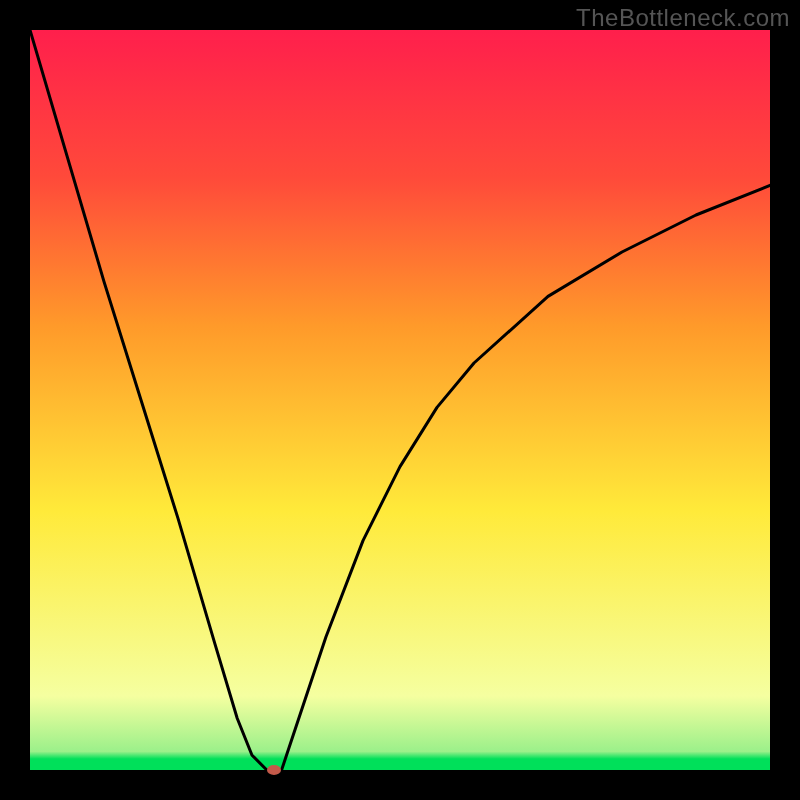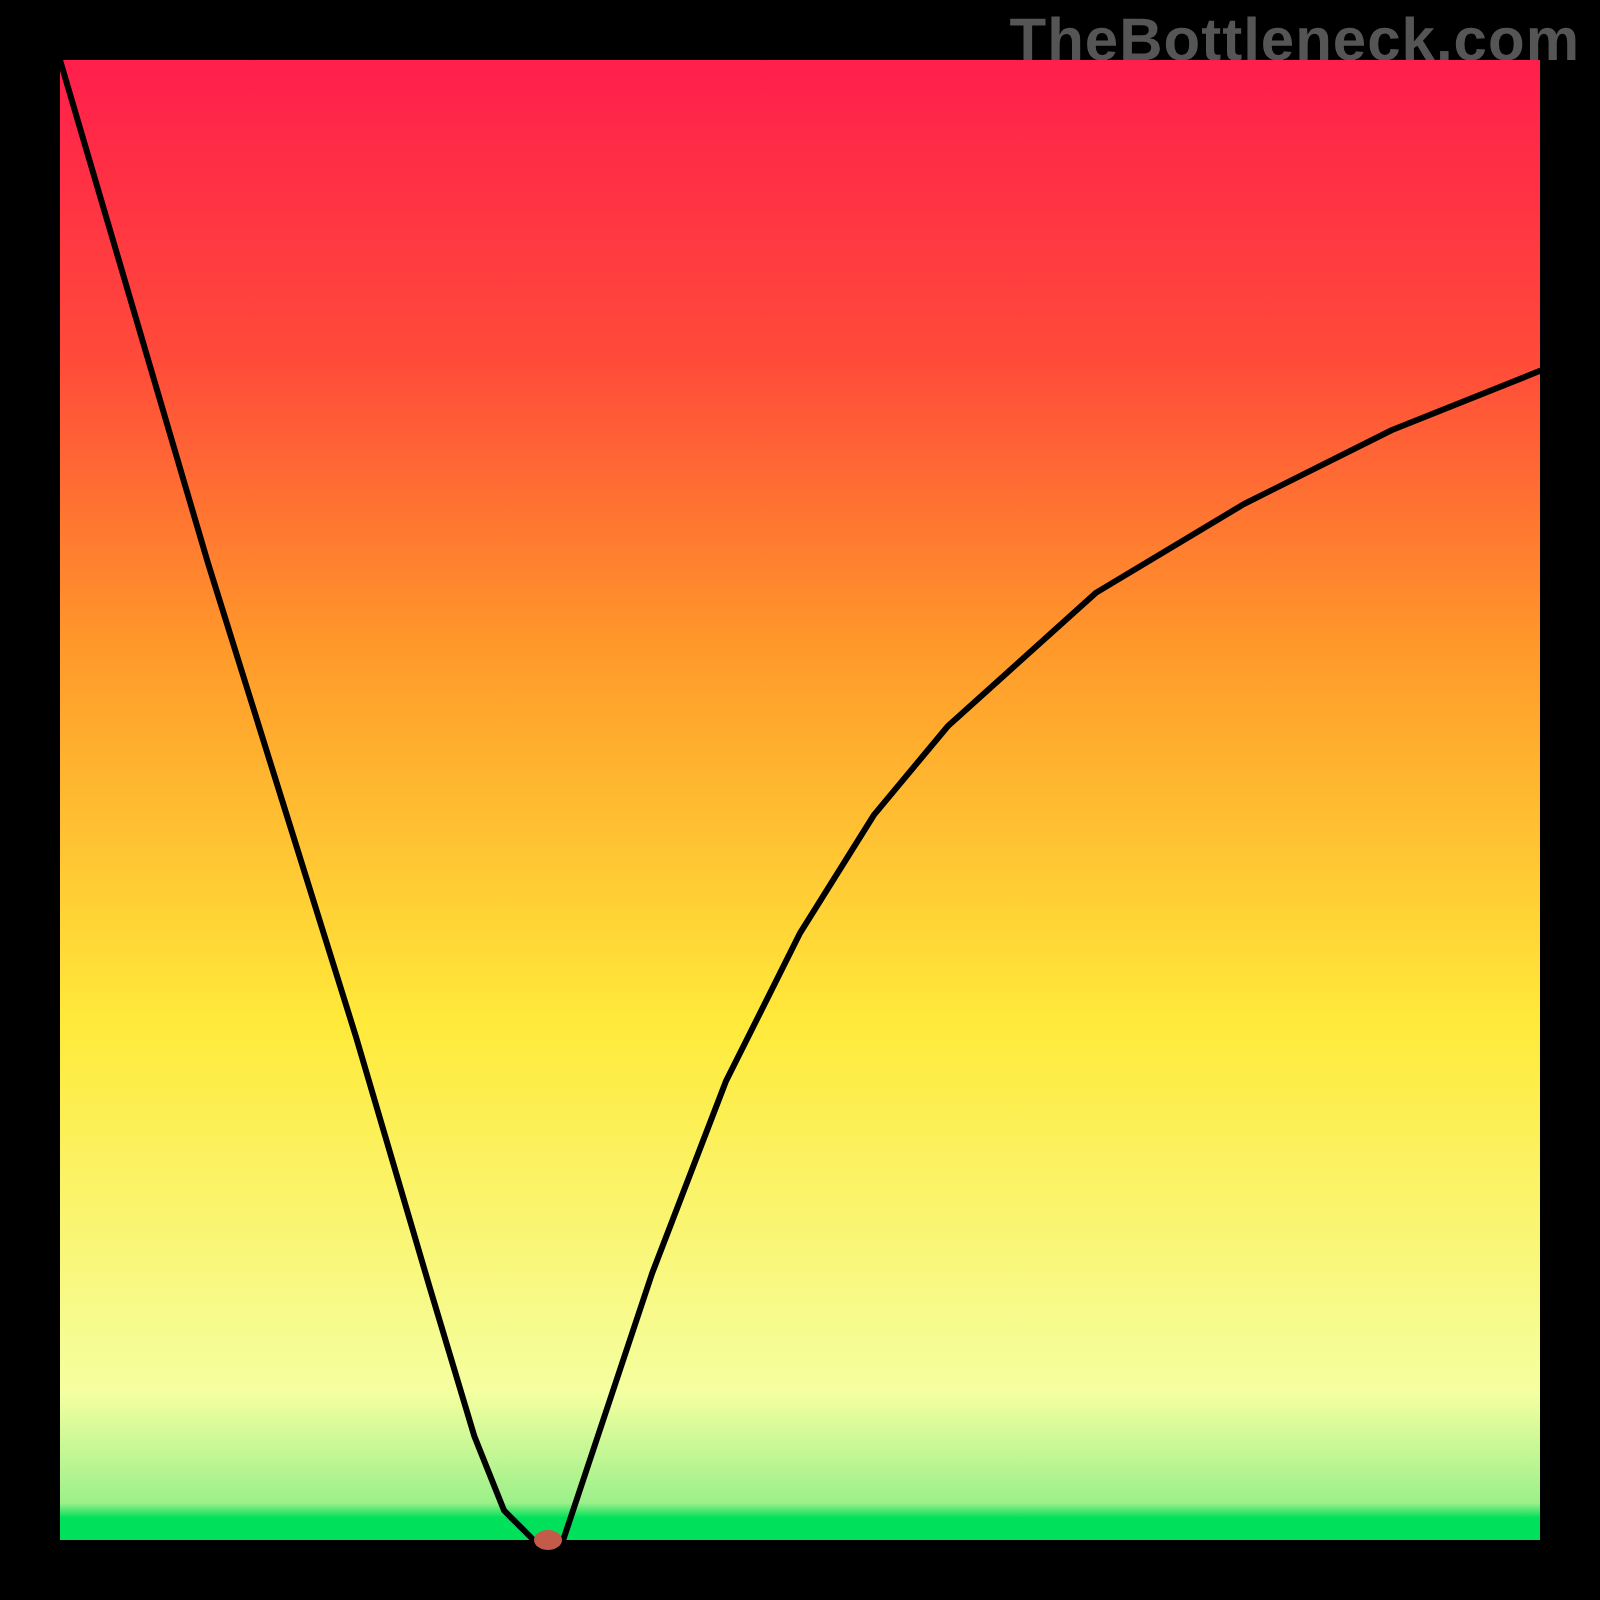--- a/index.html
+++ b/index.html
@@ -15,22 +15,22 @@
     position: relative;
     width: 800px;
     height: 800px;
     background: #000;
   }
   .watermark {
     position: absolute;
     top: 4px;
     right: 10px;
     color: #555;
-    font-size: 30px;
-    font-weight: 700;
+    font-size: 24px;
+    font-weight: 400;
     letter-spacing: 0.5px;
     user-select: none;
   }
   .plot {
     position: absolute;
     left: 30px;
     top: 30px;
     width: 740px;
     height: 740px;
     box-sizing: border-box;

